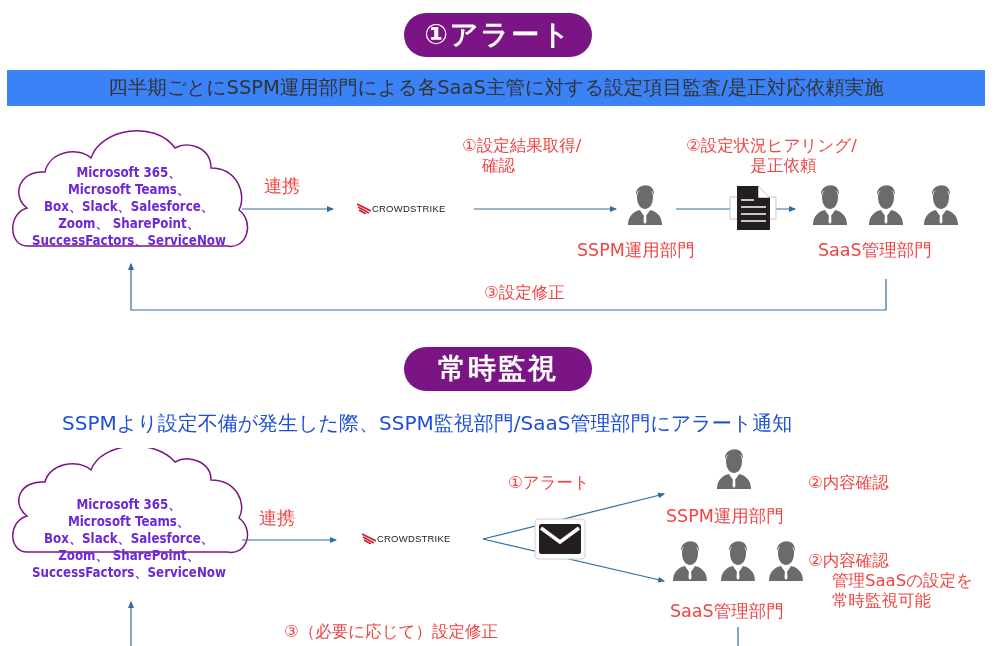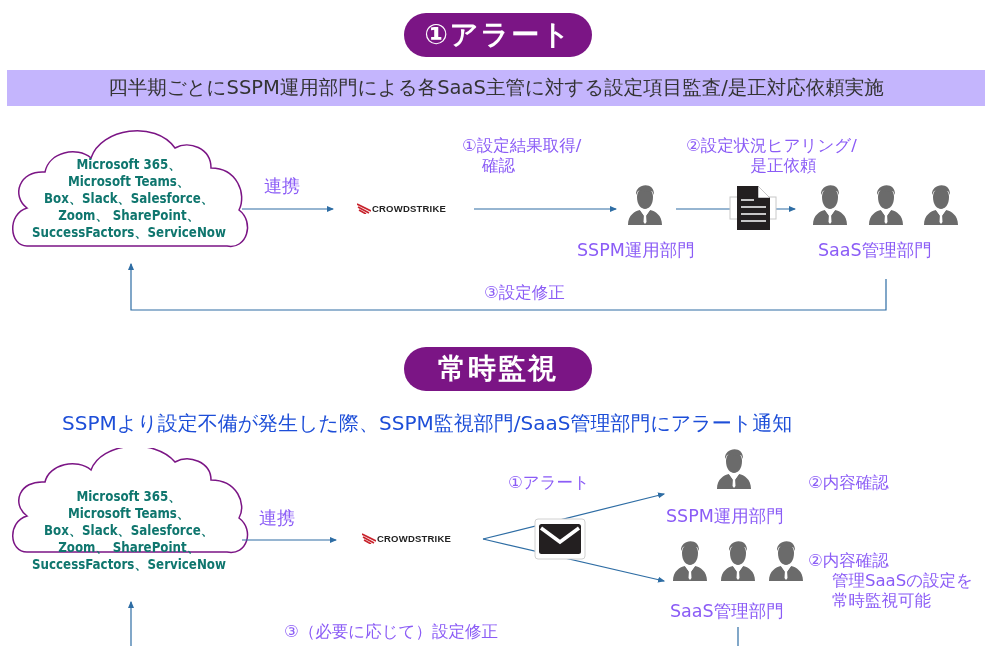--- a/index.html
+++ b/index.html
@@ -1,26 +1,26 @@
 <!DOCTYPE html>
 <html><head>
 <meta charset="utf-8">
 <style>
   html, body { margin:0; padding:0; background:#ffffff; }
   body { width:1001px; height:646px; position:relative; overflow:hidden;
          font-family:"DejaVu Sans", "Liberation Sans", sans-serif; color:#2b2b2b; }
   .abs { position:absolute; }
   .pill { background:#7b1585; color:#fff; border-radius:22px; font-weight:bold;
           text-align:center; font-size:28px; letter-spacing:2px; line-height:44px; height:44px; }
-  .band { background:#c4b5fd; color:#333; font-size:19.5px; line-height:36px; height:36px; text-align:center; white-space:nowrap; }
+  .band { background:#3b82f6; color:#333; font-size:19.5px; line-height:36px; height:36px; text-align:center; white-space:nowrap; }
   .sub { font-size:20px; white-space:nowrap; color:#1d4ed8; }
-  .lbl { font-size:16.5px; white-space:nowrap; color:#8b5cf6; line-height:20px; }
-  .cloudtext { color:#0f766e; font-weight:bold; font-size:13.2px; line-height:17px; text-align:center; white-space:nowrap;
-               font-family:"DejaVu Sans Condensed","DejaVu Sans", sans-serif; }
-  .cs { font-family:"Liberation Sans", sans-serif; font-weight:bold; font-size:9.5px; color:#222; letter-spacing:0.2px; display:flex; align-items:center; gap:1px; }
+  .lbl { font-size:16.5px; white-space:nowrap; color:#ef4444; line-height:20px; }
+  .cloudtext { color:#6d28d9; font-weight:bold; font-size:13.2px; line-height:17px; text-align:center; white-space:nowrap;
+               font-family:"DejaVu Sans Condensed","DejaVu Sans", sans-serif;margin-top:8px; }
+  .cs { font-family:"Liberation Sans", sans-serif; font-weight:normal; font-size:9.5px; color:#222; letter-spacing:0.2px; display:flex; align-items:center; gap:1px; }
   svg.overlay { position:absolute; left:0; top:0; }
 </style>
 </head>
 <body>
 
 <div class="abs pill" style="left:404px; top:13px; width:188px;">①アラート</div>
 <div class="abs band" style="left:7px; top:70px; width:978px;">四半期ごとにSSPM運用部門による各SaaS主管に対する設定項目監査/是正対応依頼実施</div>
 
 <svg class="abs" style="left:5px; top:118px;" width="250" height="146">
   <path d="M22,128 C4,128 2,96 22,90 C6,78 14,52 40,54 C44,34 72,28 86,40 C96,10 150,2 170,30 C184,22 206,30 206,50 C232,50 242,76 234,92 C250,104 242,132 222,128 Z" fill="#fff" stroke="#7b1585" stroke-width="1.5"></path>

